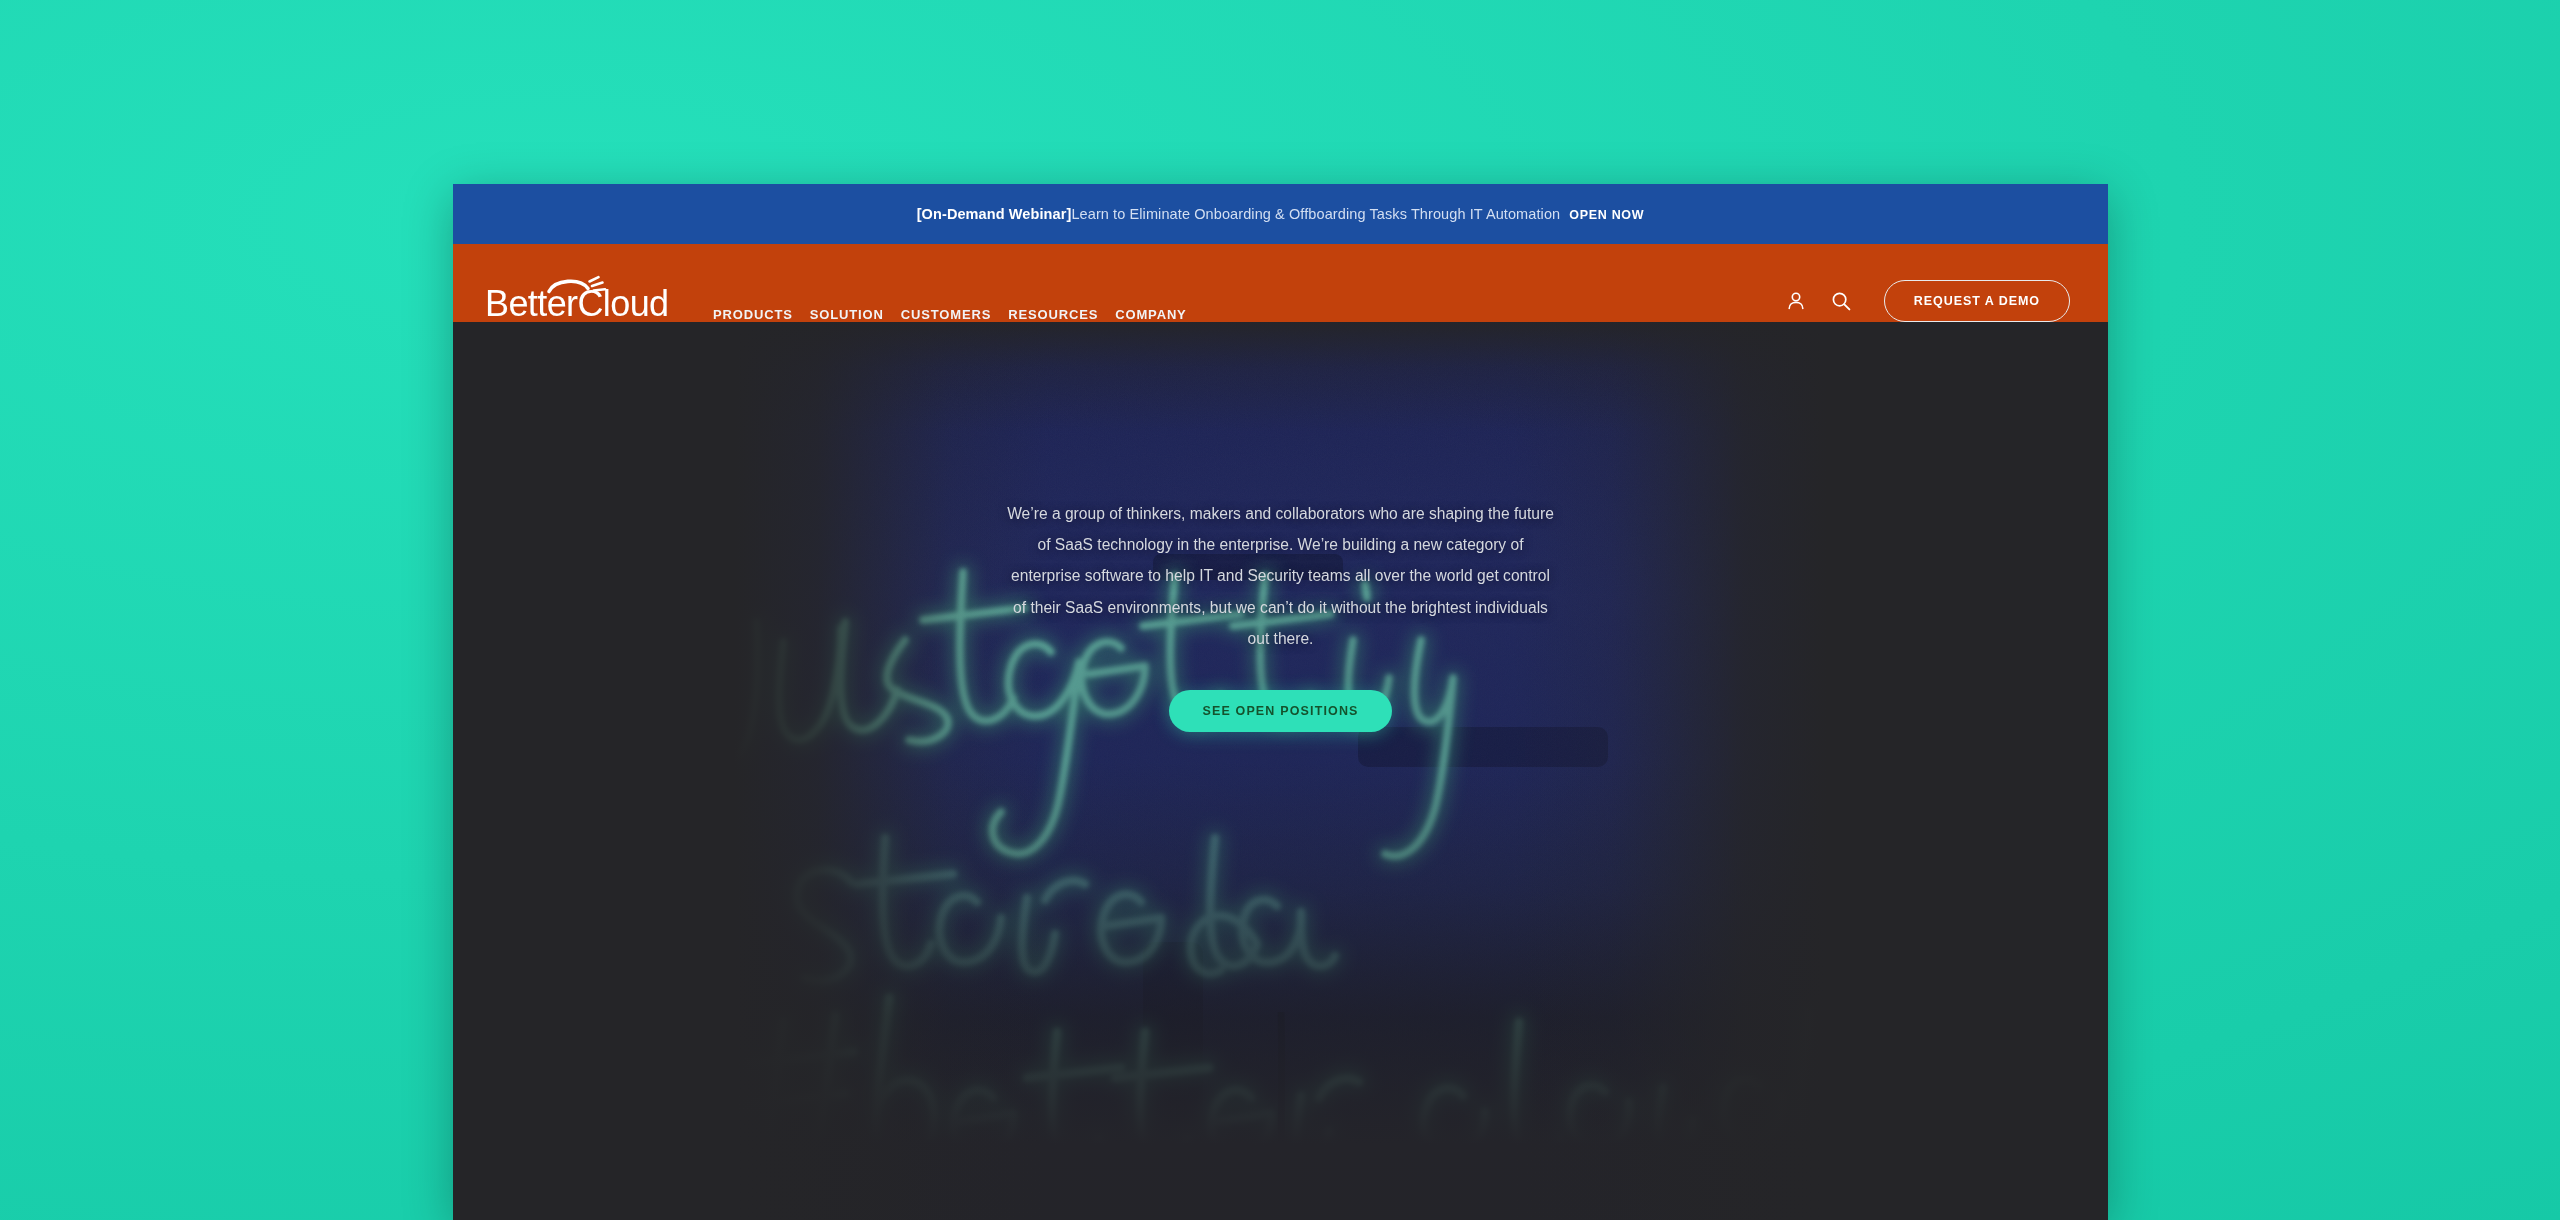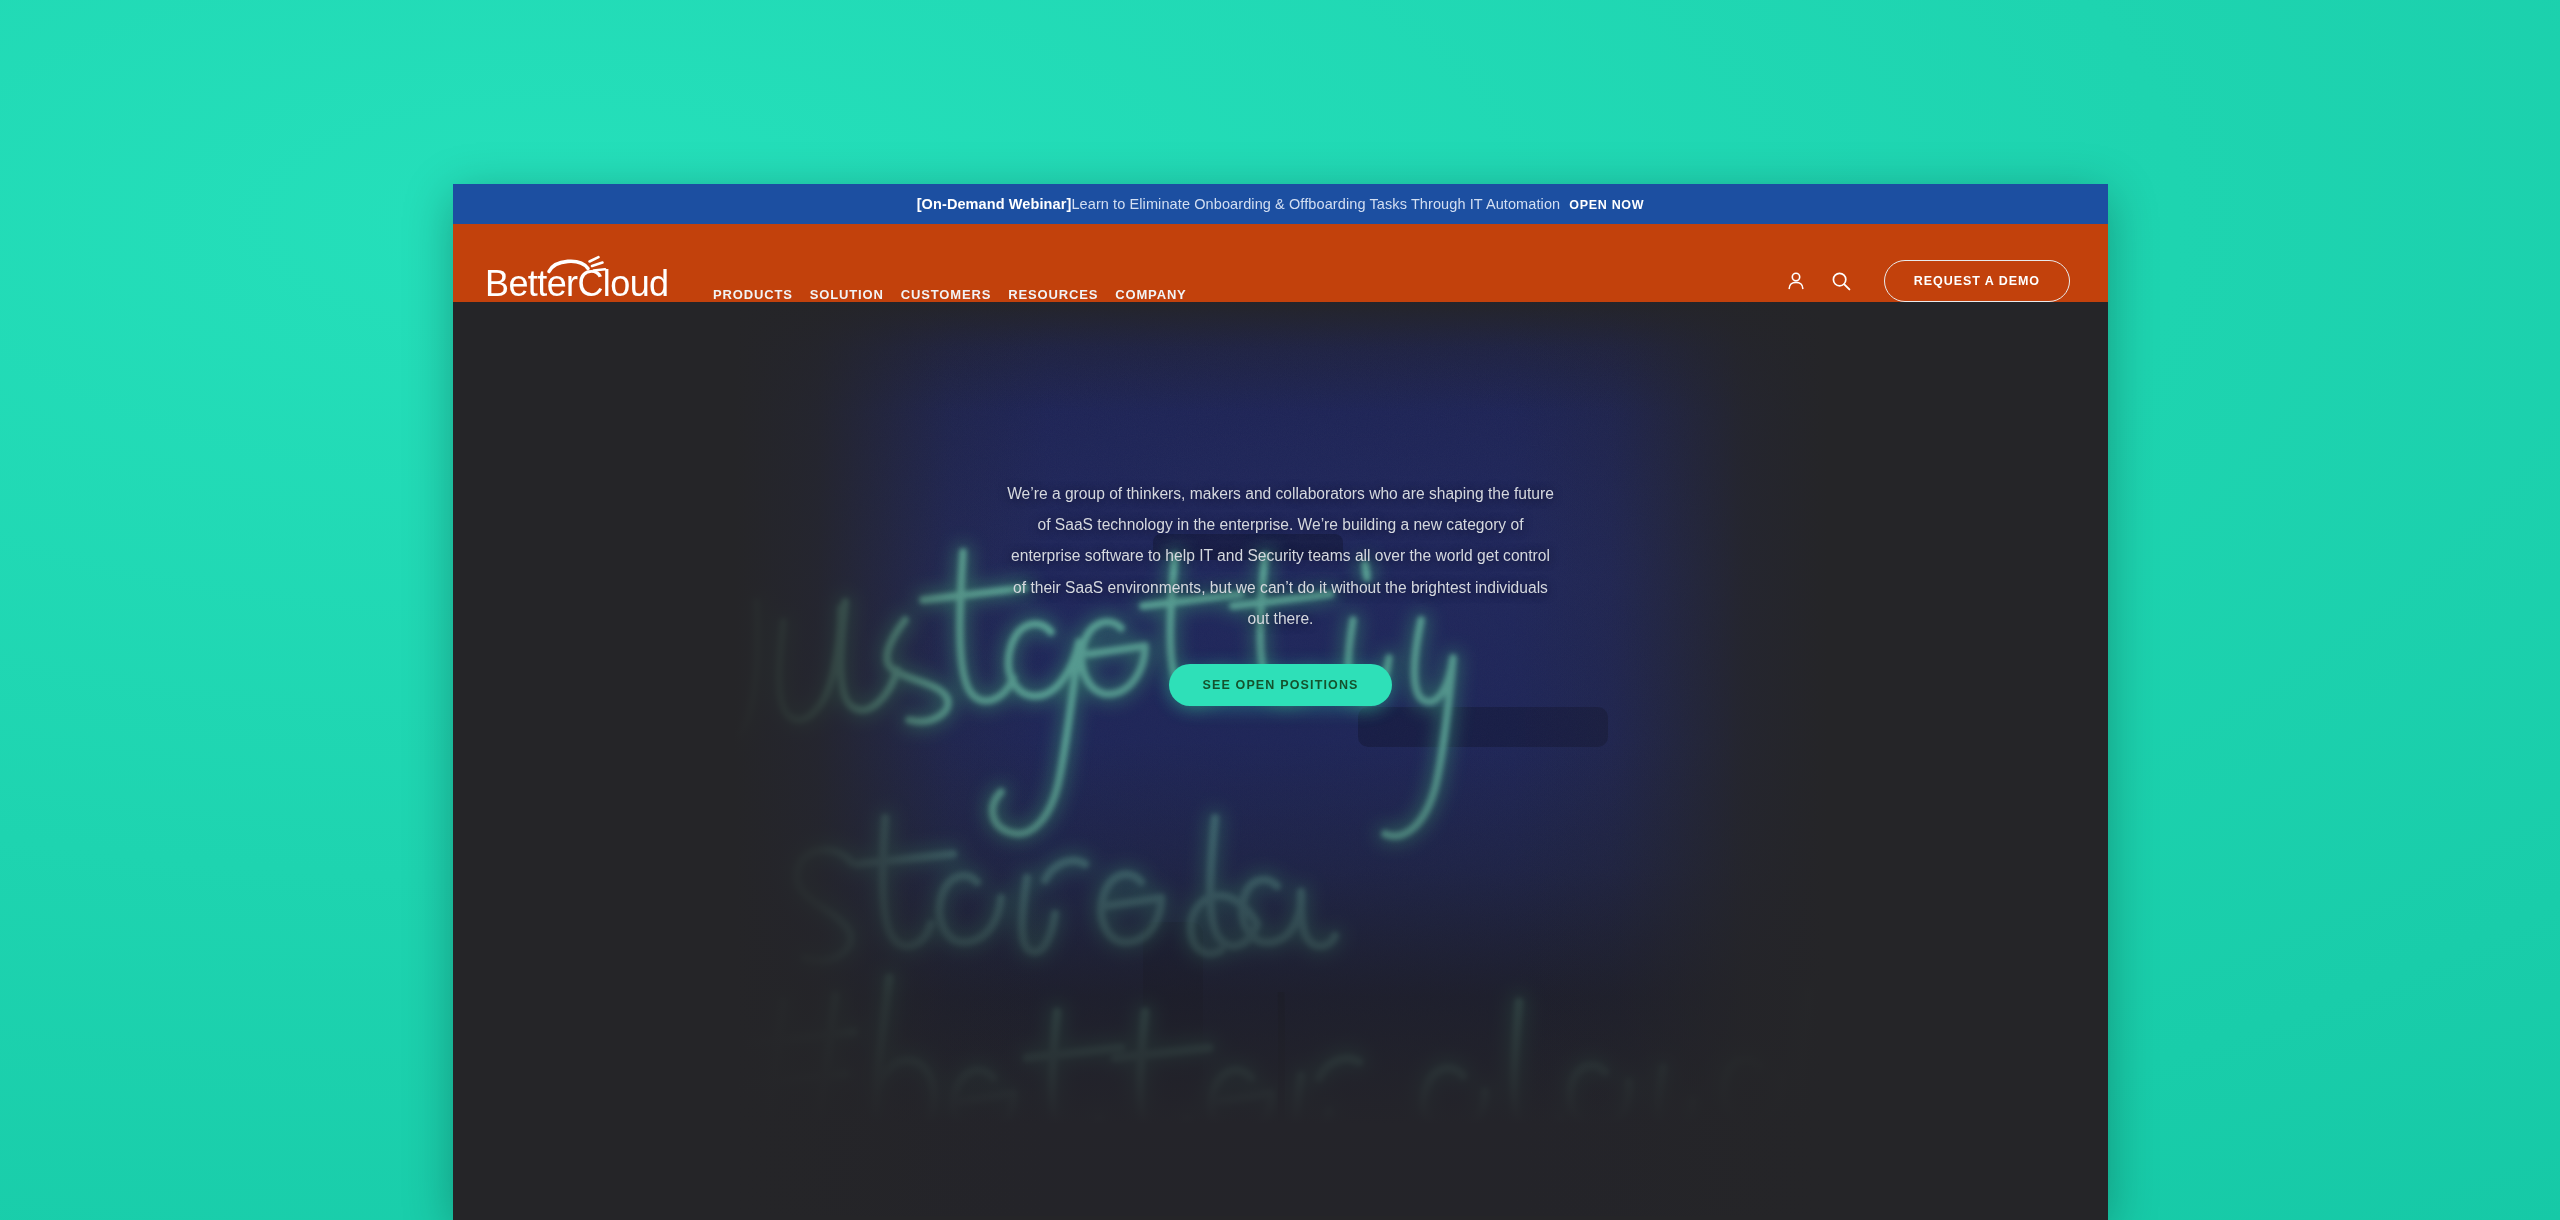--- a/index.html
+++ b/index.html
@@ -33,21 +33,21 @@
     width: 1655px;
     height: 1036px;
     overflow: hidden;
     background: #252528;
     box-shadow: 0 10px 46px rgba(0,0,0,0.28);
   }
 
   
   #banner {
     position: relative;
-    height: 40px;
+    height: 60px;
     background: #1c4fa1;
     display: flex;
     align-items: center;
     justify-content: center;
     z-index: 40;
   }
   #banner-inner {
     display: flex;
     align-items: baseline;
     gap: 0;
@@ -202,21 +202,21 @@
     max-width: 640px;
     margin: 0 auto;
     text-shadow: 0 2px 16px rgba(8,10,30,0.55);
   }
   #hero-paragraph {
     color: #d5d8de;
     font-size: 15.6px;
     line-height: 2.0;
     font-weight: 400;
     max-width: 548px;
-    margin: 28px auto 0;
+    margin: 28px auto 6px;
     text-shadow: 0 1px 10px rgba(8,10,30,0.6);
   }
   #hero-cta {
     display: inline-block;
     margin-top: 30px;
     background: #2ee0b8;
     color: #14532d;
     border: none;
     border-radius: 999px;
     font-family: inherit;

